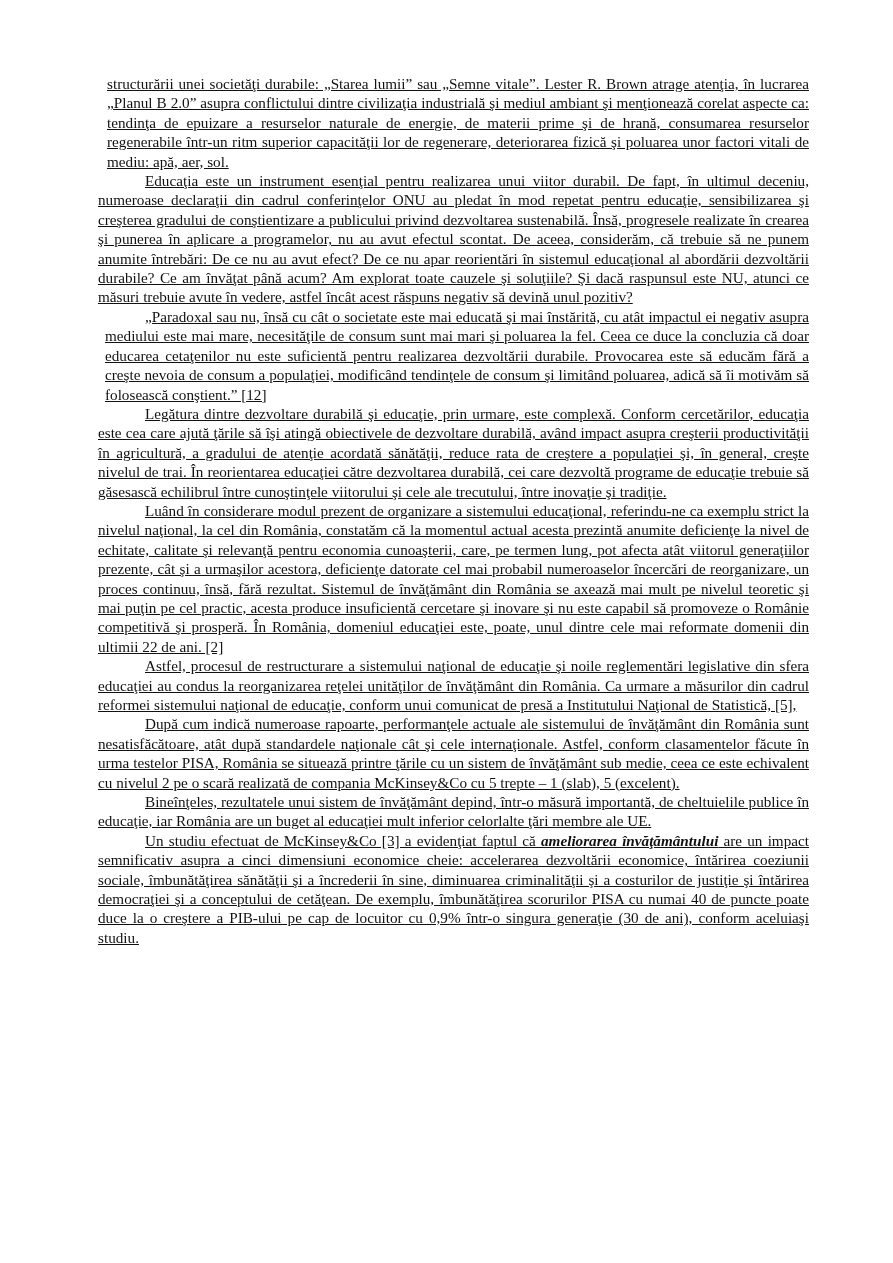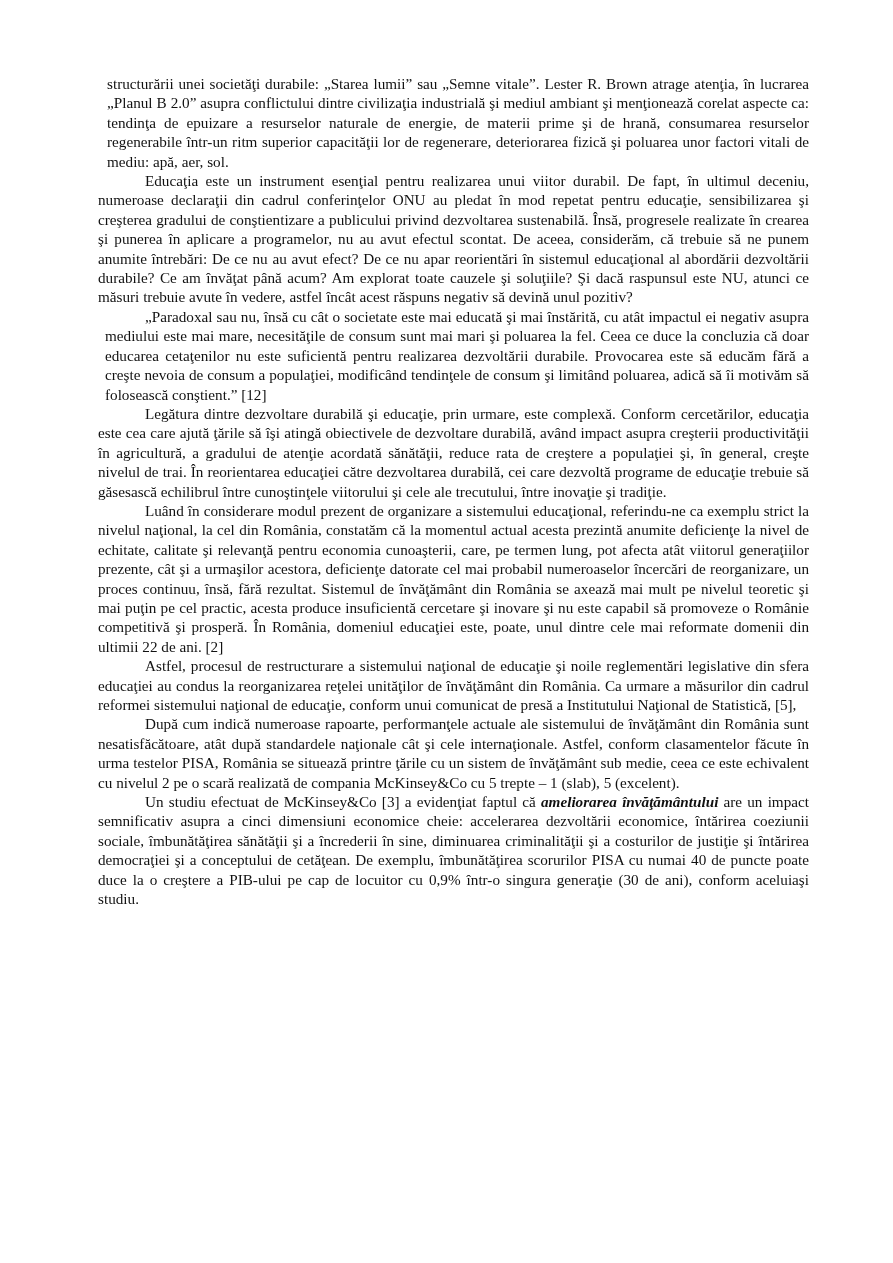--- a/index.html
+++ b/index.html
@@ -15,20 +15,21 @@
       font-family: "Liberation Serif", "DejaVu Serif", serif;
       color: #111111;
     }
     .page {
       position: absolute;
       top: 74px;
       left: 98px;
       width: 711px;
       font-size: 15.2px;
       line-height: 19.4px;
+      text-decoration: underline;
     }
     .para {
       margin: 0;
       text-align: justify;
       text-indent: 47px;
     }
     .para.no-indent {
       text-indent: 0;
       padding-left: 9px;
     }
@@ -45,14 +46,15 @@
 <body>
 
 <div class="page">
   <p class="para no-indent">structurării unei societăţi durabile: „Starea lumii” sau „Semne vitale”. Lester R. Brown atrage atenţia, în lucrarea „Planul B 2.0” asupra conflictului dintre civilizaţia industrială şi mediul ambiant şi menţionează corelat aspecte ca: tendinţa de epuizare a resurselor naturale de energie, de materii prime şi de hrană, consumarea resurselor regenerabile într-un ritm superior capacităţii lor de regenerare, deteriorarea fizică şi poluarea unor factori vitali de mediu: apă, aer, sol.</p>
   <p class="para">Educaţia este un instrument esenţial pentru realizarea unui viitor durabil. De fapt, în ultimul deceniu, numeroase declaraţii din cadrul conferinţelor ONU au pledat în mod repetat pentru educaţie, sensibilizarea şi creşterea gradului de conştientizare a publicului privind dezvoltarea sustenabilă. Însă, progresele realizate în crearea şi punerea în aplicare a programelor, nu au avut efectul scontat. De aceea, considerăm, că trebuie să ne punem anumite întrebări: De ce nu au avut efect? De ce nu apar reorientări în sistemul educaţional al abordării dezvoltării durabile? Ce am învăţat până acum? Am explorat toate cauzele şi soluţiile?  Şi dacă raspunsul este NU, atunci ce măsuri trebuie avute în vedere, astfel încât acest răspuns negativ să devină unul pozitiv?</p>
   <p class="para quote">„Paradoxal sau nu, însă cu cât o societate este mai educată şi mai înstărită, cu atât impactul ei negativ asupra mediului este mai mare, necesităţile de consum sunt mai mari şi poluarea la fel. Ceea ce duce la concluzia că doar educarea cetaţenilor nu este suficientă pentru realizarea dezvoltării durabile. Provocarea este să educăm fără a creşte nevoia de consum a populaţiei, modificând tendinţele de consum şi limitând poluarea, adică să îi motivăm să folosească conştient.” [12]</p>
   <p class="para">Legătura dintre dezvoltare durabilă şi educaţie, prin urmare, este complexă. Conform cercetărilor, educaţia este cea care ajută ţările să îşi atingă obiectivele de dezvoltare durabilă, având impact asupra creşterii productivităţii în agricultură, a gradului de atenţie acordată sănătăţii, reduce rata de creştere a populaţiei şi, în general, creşte  nivelul de trai. În reorientarea educaţiei către dezvoltarea durabilă, cei care dezvoltă programe de educaţie trebuie să găsesască echilibrul între cunoştinţele viitorului şi cele ale trecutului, între inovaţie şi tradiţie.</p>
   <p class="para">Luând în considerare modul prezent de organizare a sistemului educaţional, referindu-ne ca exemplu strict la nivelul naţional, la cel din România, constatăm că la momentul actual acesta prezintă anumite deficienţe la nivel de echitate, calitate şi relevanţă pentru economia cunoaşterii, care, pe termen lung, pot afecta atât viitorul generaţiilor prezente, cât şi a urmaşilor acestora, deficienţe datorate cel mai probabil numeroaselor încercări de reorganizare, un proces continuu, însă, fără rezultat. Sistemul de învăţământ din România se axează mai mult pe nivelul teoretic şi mai puţin pe cel practic, acesta produce insuficientă cercetare şi inovare şi nu este capabil să promoveze o Românie competitivă şi prosperă. În România, domeniul educaţiei este, poate, unul dintre cele mai reformate domenii din ultimii 22 de ani. [2]</p>
   <p class="para">Astfel, procesul de restructurare a sistemului naţional de educaţie şi noile reglementări legislative din sfera educaţiei au condus la reorganizarea reţelei unităţilor de învăţământ din România. Ca urmare a măsurilor din cadrul reformei sistemului naţional de educaţie, conform unui comunicat de presă a Institutului Naţional de Statistică, [5],</p>
   <p class="para">După cum indică numeroase rapoarte, performanţele actuale ale sistemului de învăţământ din România sunt nesatisfăcătoare, atât după standardele naţionale cât şi cele internaţionale. Astfel, conform clasamentelor făcute în urma testelor  PISA, România se situează printre ţările cu un sistem de învăţământ sub medie,  ceea ce este  echivalent cu nivelul 2 pe o scară realizată de compania McKinsey&amp;Co cu 5 trepte – 1 (slab),  5 (excelent).</p>
+  <p class="para">Bineînţeles, rezultatele unui sistem de învăţământ depind, într-o măsură importantă, de cheltuielile publice în educaţie, iar România are un buget al educaţiei mult inferior celorlalte ţări membre ale UE.</p>
   <p class="para"><span>Un studiu efectuat de McKinsey&amp;Co [3]  a evidenţiat faptul că </span><span class="emph">ameliorarea învăţământului</span><span> are un impact semnificativ asupra a cinci dimensiuni economice cheie: accelerarea dezvoltării economice, întărirea coeziunii sociale, îmbunătăţirea sănătăţii şi a încrederii în sine, diminuarea criminalităţii şi a costurilor de justiţie şi întărirea democraţiei şi a conceptului de cetăţean.  De exemplu, îmbunătăţirea scorurilor PISA cu numai 40 de puncte poate duce la o creştere a PIB-ului pe cap de locuitor cu 0,9% într-o singura generaţie (30 de ani), conform aceluiaşi studiu.</span></p>
 </div>
 
 </body></html>

